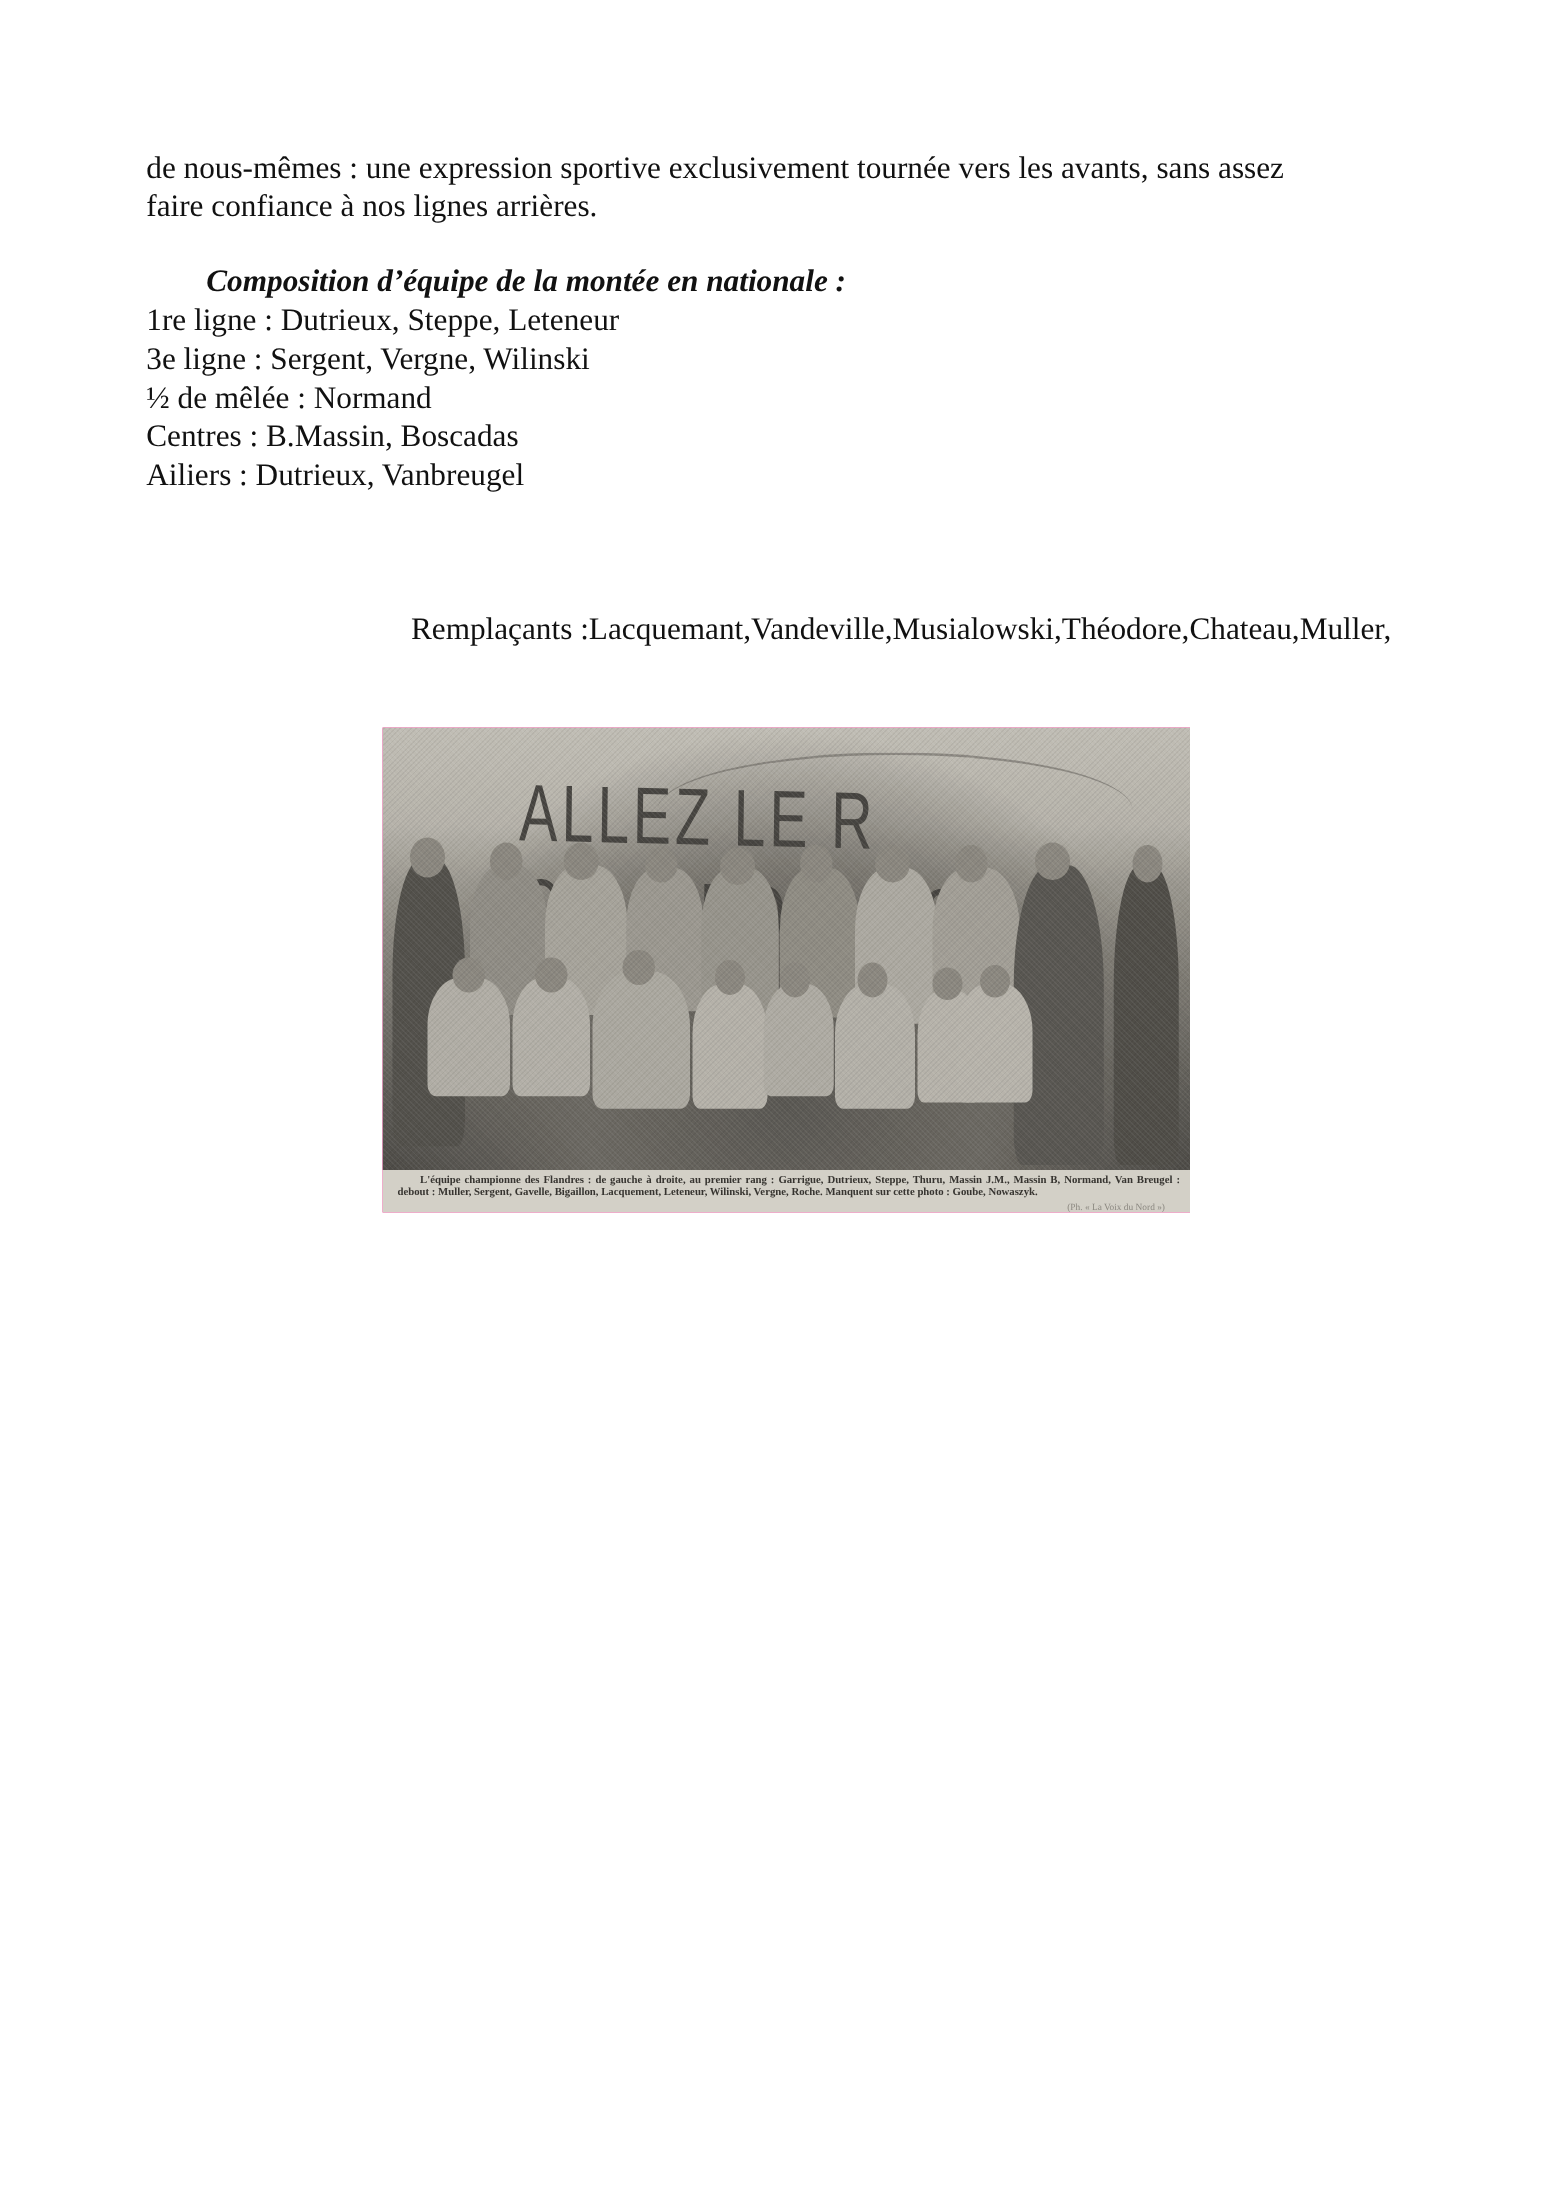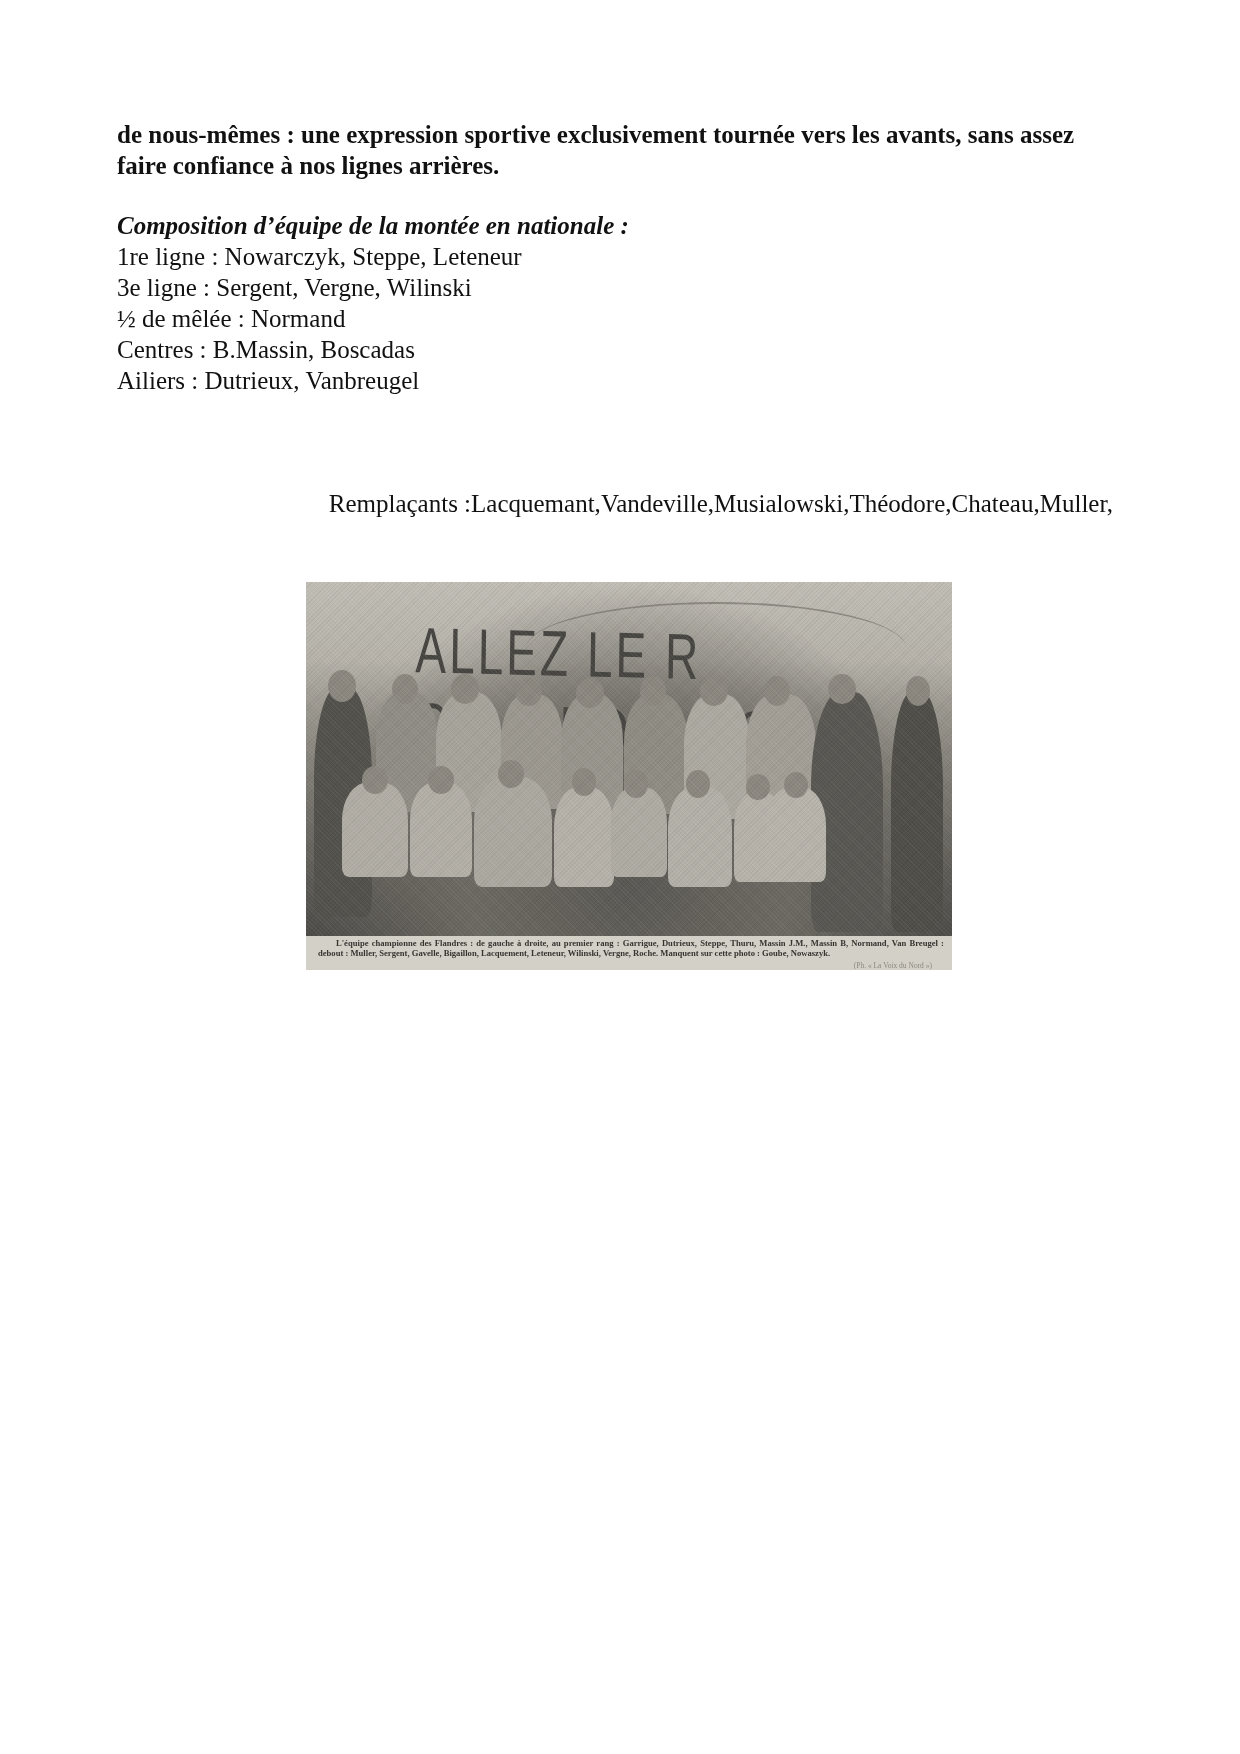--- a/index.html
+++ b/index.html
@@ -3,22 +3,22 @@
   <meta charset="utf-8">
   <style>
     html, body { margin: 0; padding: 0; background: #ffffff; }
     body { width: 1240px; height: 1754px; position: relative; overflow: hidden; }
     .page { position: absolute; left: 0; top: 0; width: 1240px; height: 1754px; background: #fff; }
     .text-block {
       position: absolute; left: 117px; width: 996px;
       font-family: "Liberation Serif", serif; font-size: 25px; line-height: 31px; color: #111;
     }
     .justify { text-align: justify; text-align-last: left; }
-    .para1 { top: 119px; font-weight: bold; }
-    .heading { top: 210px; font-weight: bold; font-style: italic; }
+    .para1 { top: 119px; }
+    .heading { top: 210px; font-weight: bold; font-style: italic; margin-left: 48px; }
     .lines { top: 241px; }
     .line { display: block; white-space: nowrap; }
     .subs { top: 488px; }
     .subs-row { display: flex; justify-content: flex-end; white-space: nowrap; }
 
     .photo {
       position: absolute; left: 306px; top: 582px; width: 646px; height: 388px;
       background: #ec4899; overflow: hidden;
       filter: contrast(1.05);
     }
@@ -59,21 +59,21 @@
 <div class="page">
 
   <div class="text-block para1 justify">
     <span class="line" style="display:flex;justify-content:space-between;">de nous-mêmes : une expression sportive exclusivement tournée vers les avants, sans assez</span>
     <span class="line">faire confiance à nos lignes arrières.</span>
   </div>
 
   <div class="text-block heading">Composition d’équipe de la montée en nationale :</div>
 
   <div class="text-block lines">
-    <span class="line">1re ligne : Nowarczyk, Steppe, Leteneur</span>
+    <span class="line">1re ligne : Dutrieux, Steppe, Leteneur</span>
     <span class="line">3e ligne : Sergent, Vergne, Wilinski</span>
     <span class="line">½ de mêlée : Normand</span>
     <span class="line">Centres : B.Massin, Boscadas</span>
     <span class="line">Ailiers : Dutrieux, Vanbreugel</span>
   </div>
 
   <div class="text-block subs">
     <div class="subs-row">
       <span>Remplaçants :</span>
       <span>Lacquemant,</span>

